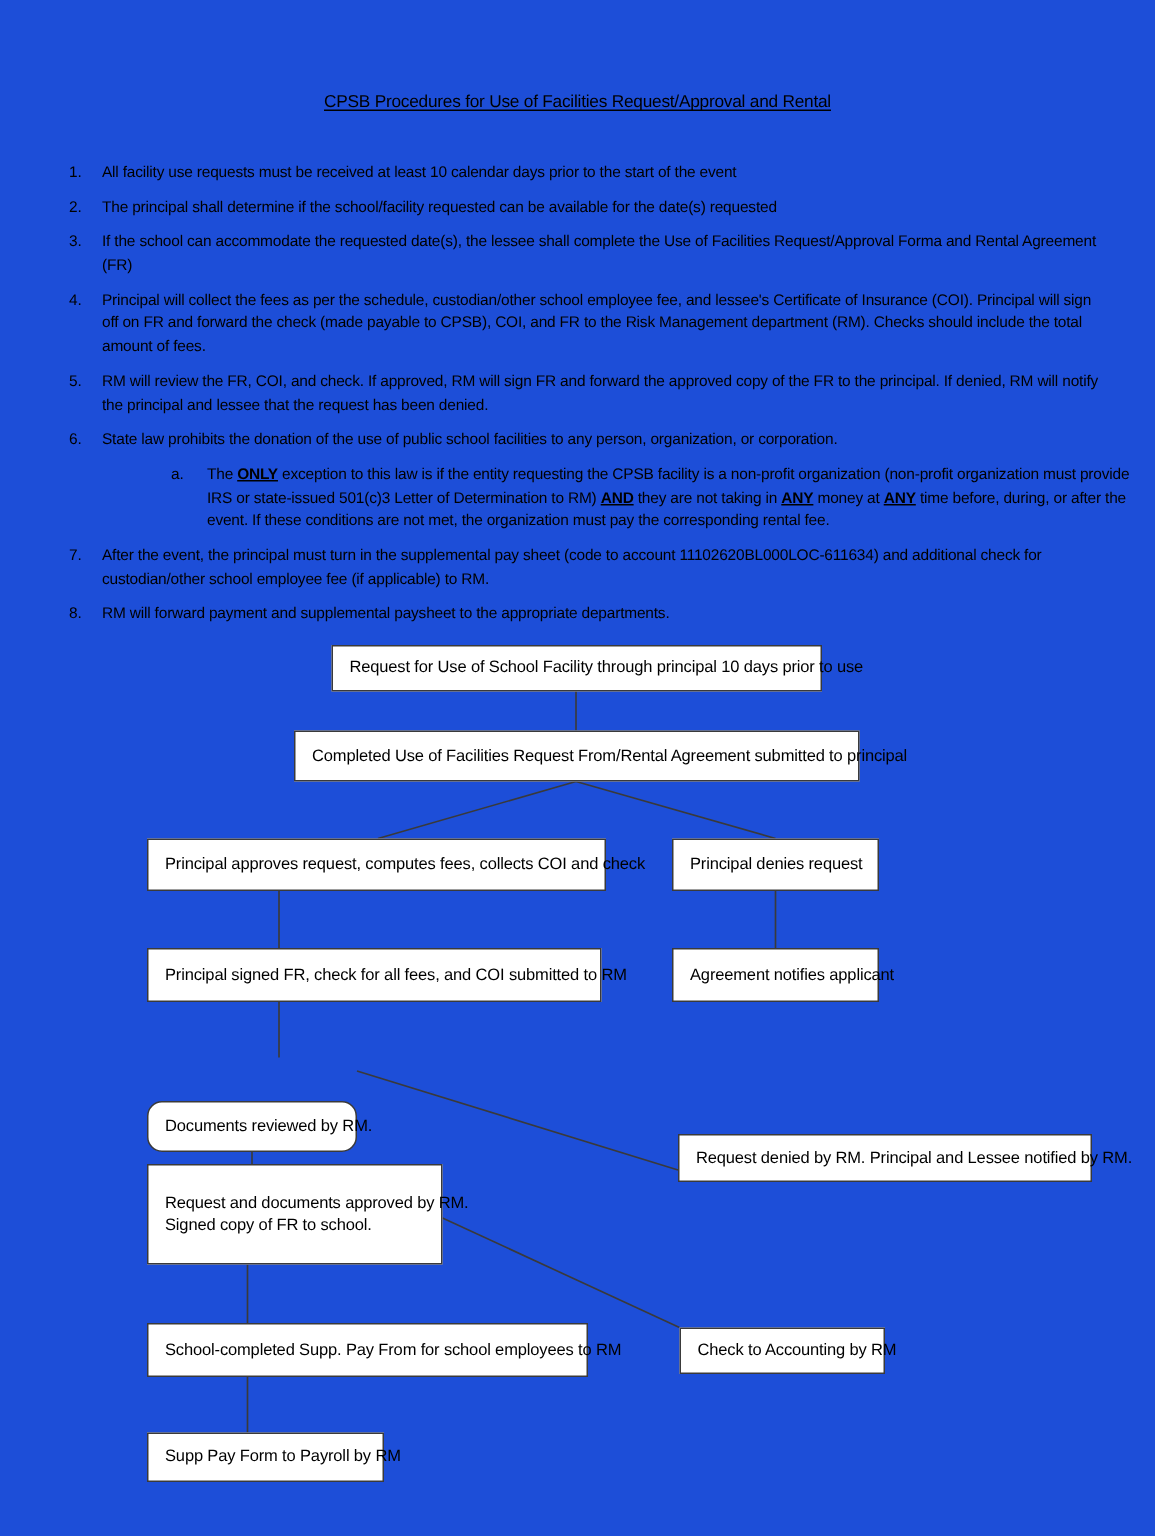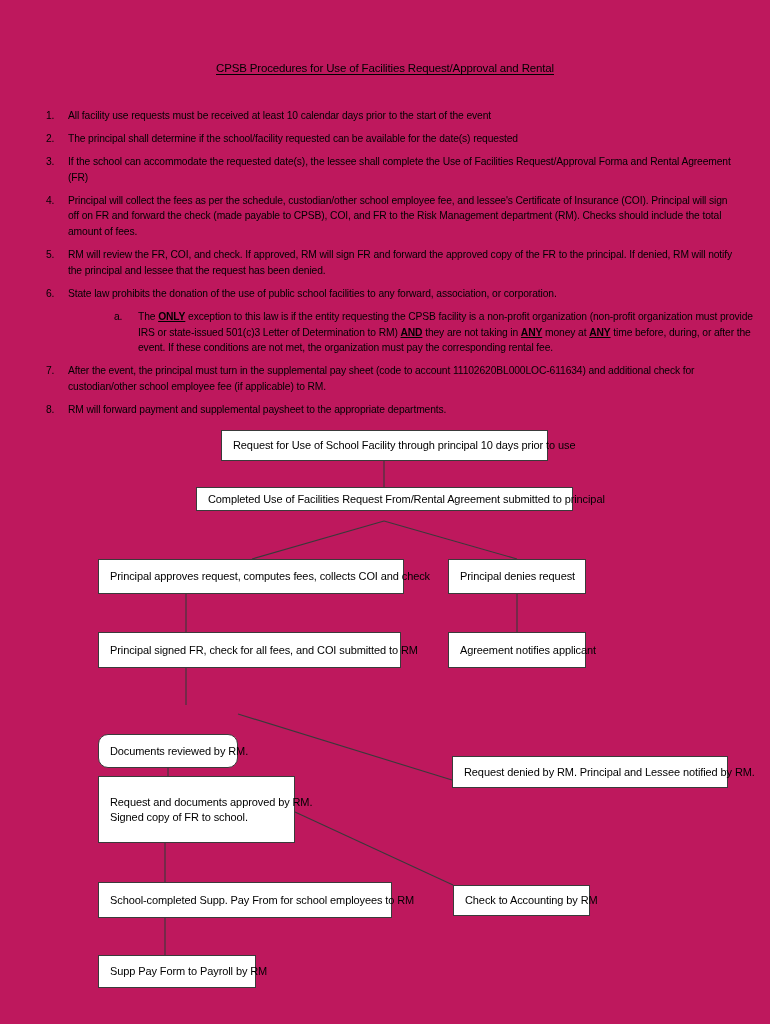--- a/index.html
+++ b/index.html
@@ -13,21 +13,21 @@
     position: relative;
     font-family: "Liberation Sans", sans-serif;
     color: #000000;
     overflow: hidden;
   }
 
   .page {
     position: relative;
     width: 770px;
     height: 1024px;
-    background: #be185d;
+    background: #1d4ed8;
   }
 
   
   .doc-title {
     position: absolute;
     left: 0;
     top: 62px;
     width: 770px;
     text-align: center;
     font-size: 11.5px;
@@ -145,21 +145,21 @@
     </div>
 
     <div class="li-row">
       <div class="li-marker">5.</div>
       <div class="li-text">RM will review the FR, COI, and check. If approved, RM will sign FR and forward the approved copy of the FR to the principal. If denied, RM will notify the principal and lessee that the request has been denied.</div>
     </div>
 
     <div class="li-row">
       <div class="li-marker">6.</div>
       <div class="li-text">
-        <span>State law prohibits the donation of the use of public school facilities to any forward, association, or corporation.</span>
+        <span>State law prohibits the donation of the use of public school facilities to any person, organization, or corporation.</span>
         <div class="sub-list">
           <div class="sub-row">
             <div class="sub-marker">a.</div>
             <div><span>The </span><span class="em-strong">ONLY</span><span> exception to this law is if the entity requesting the CPSB facility is a non-profit organization (non-profit organization must provide IRS or state-issued 501(c)3 Letter of Determination to RM) </span><span class="em-strong">AND</span><span> they are not taking in </span><span class="em-strong">ANY</span><span> money at </span><span class="em-strong">ANY</span><span> time before, during, or after the event. If these conditions are not met, the organization must pay the corresponding rental fee.</span></div>
           </div>
         </div>
       </div>
     </div>
 
     <div class="li-row">
@@ -198,21 +198,21 @@
 
       <line x1="165" y1="843" x2="165" y2="882" stroke="#3a3a3a" stroke-width="1.1"></line>
 
       <line x1="165" y1="918" x2="165" y2="955" stroke="#3a3a3a" stroke-width="1.1"></line>
     </svg>
 
     <div class="node" style="left:221px; top:430px; width:327px; height:31px;">
       <span class="nline">Request for Use of School Facility through principal 10 days prior to use</span>
     </div>
 
-    <div class="node" style="left:196px; top:487px; width:377px; height:24px;">
+    <div class="node" style="left:196px; top:487px; width:377px; height:34px;">
       <span class="nline">Completed Use of Facilities Request From/Rental Agreement submitted to principal</span>
     </div>
 
     <div class="node" style="left:98px; top:559px; width:306px; height:35px;">
       <span class="nline">Principal approves request, computes fees, collects COI and check</span>
     </div>
 
     <div class="node" style="left:448px; top:559px; width:138px; height:35px;">
       <span class="nline">Principal denies request</span>
     </div>

